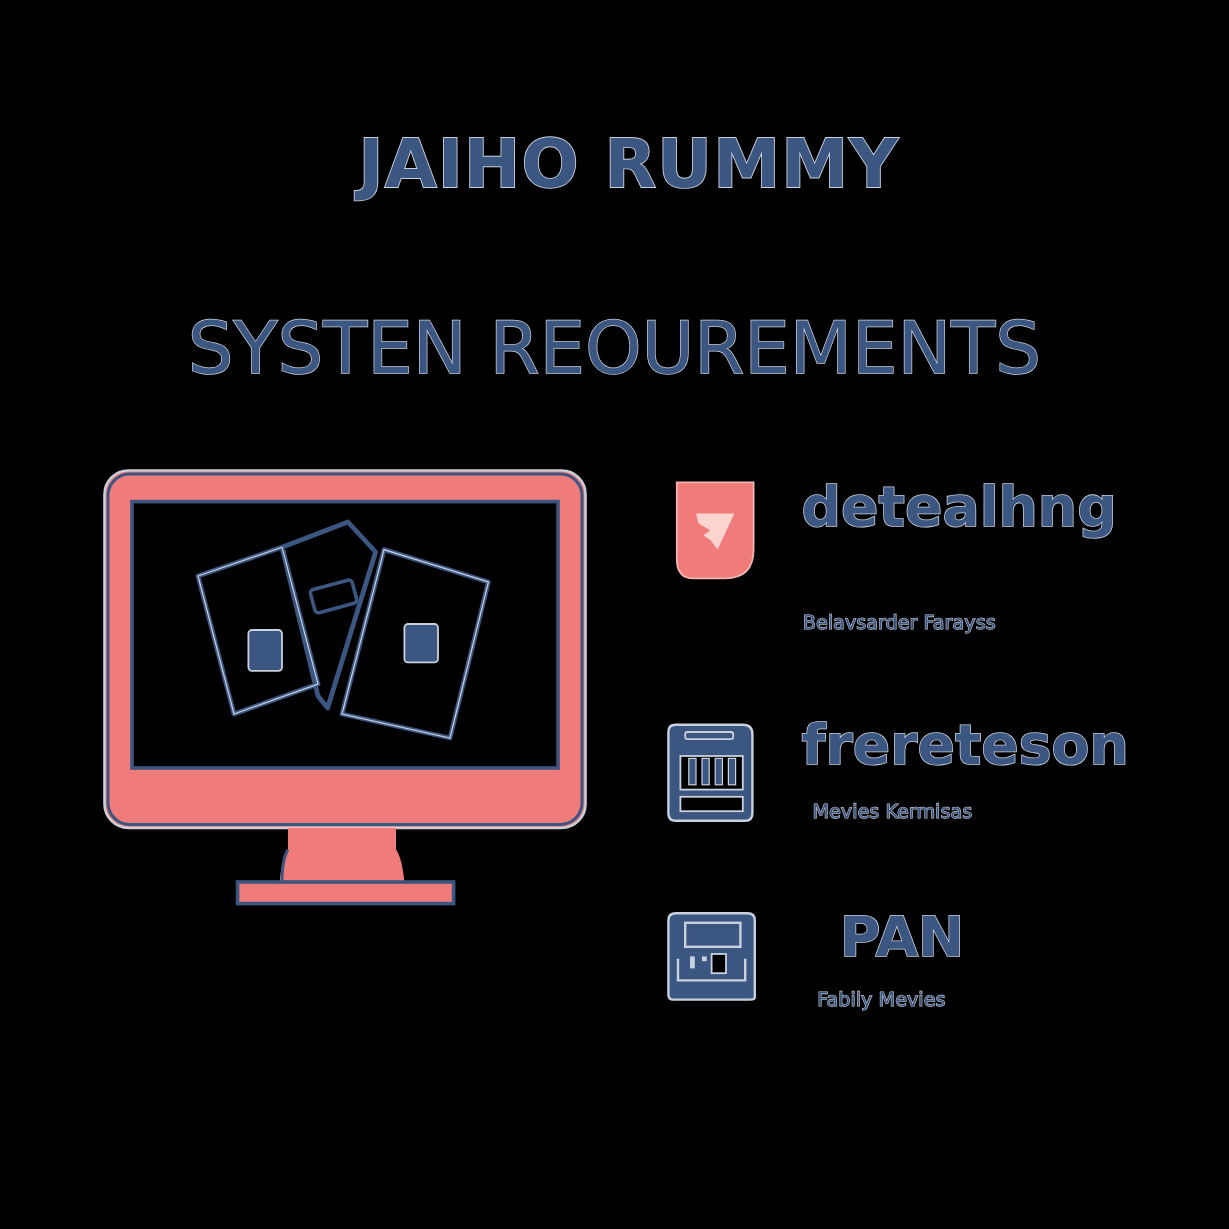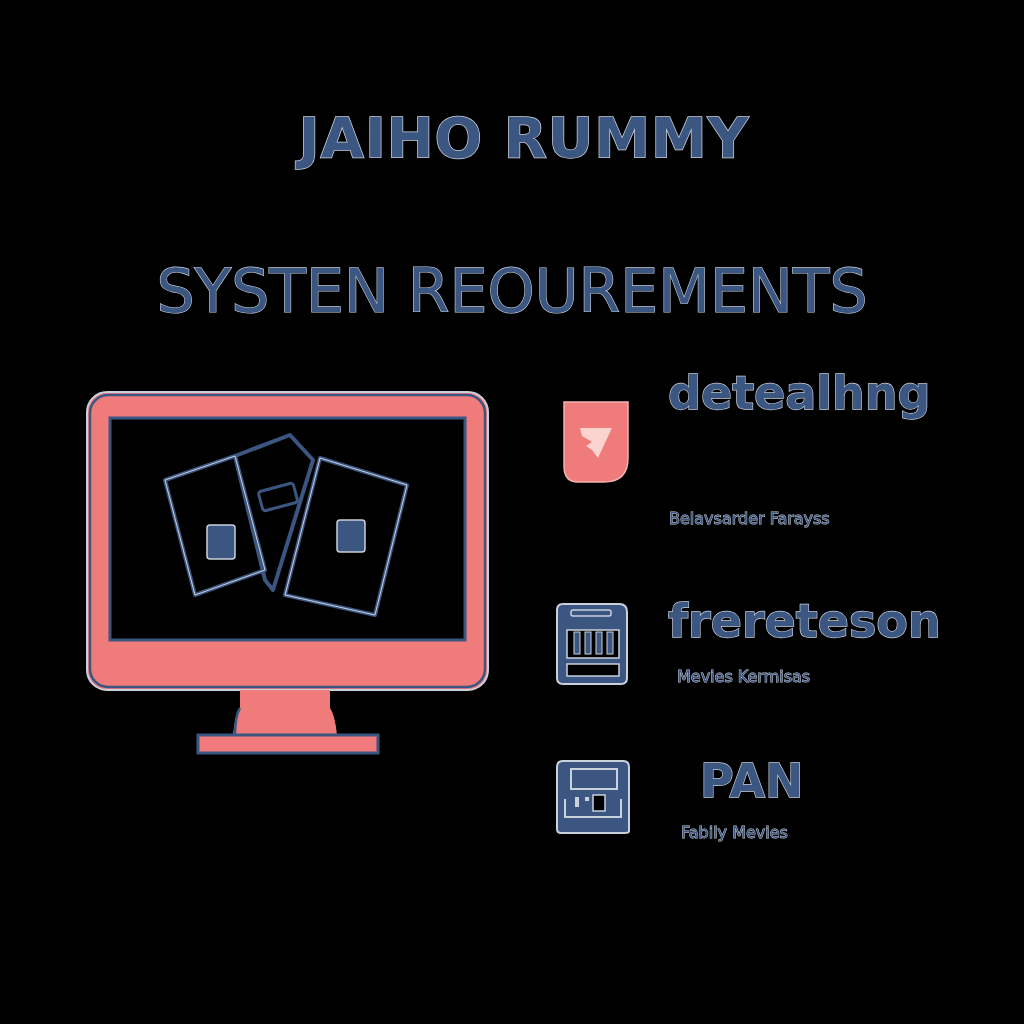--- a/index.html
+++ b/index.html
@@ -62,21 +62,21 @@
     <rect x="113" y="345" width="180" height="18" fill="#ef7b7b" stroke="#3c5682" stroke-width="3"></rect>
   </svg>
 </div>
 
 <div class="item-icon" style="left:558px;top:398px;">
   <svg width="76" height="86" viewBox="0 0 76 86">
     <path d="M6 4 H70 V60 Q70 84 46 84 H20 Q6 84 6 68 Z" fill="#ef7b7b" stroke="#f3b3b0" stroke-width="1.5"></path>
     <path d="M22 30 H54 L40 60 L34 52 L28 48 L34 44 L24 38 Z" fill="#fbd3cf"></path>
   </svg>
 </div>
-<div class="item-title" style="left:668px;top:369px;text-align:center;">
+<div class="item-title" style="left:668px;top:398px;text-align:center;">
   <div>detealhng</div>
 </div>
 <div class="item-sub" style="left:669px;top:506px;">Belavsarder Farayss</div>
 
 <div class="item-icon" style="left:553px;top:600px;">
   <svg width="78" height="86" viewBox="0 0 78 86">
     <path d="M4 10 Q4 4 10 4 H66 Q74 4 74 12 V78 Q74 84 68 84 H10 Q4 84 4 78 Z" fill="#3c5682" stroke="#c9d1dc" stroke-width="2"></path>
     <rect x="18" y="10" width="40" height="6" rx="2" fill="none" stroke="#c9d1dc" stroke-width="1.5"></rect>
     <rect x="14" y="30" width="52" height="28" fill="#000" stroke="#c9d1dc" stroke-width="1.5"></rect>
     <g fill="#3c5682" stroke="#c9d1dc" stroke-width="1">

